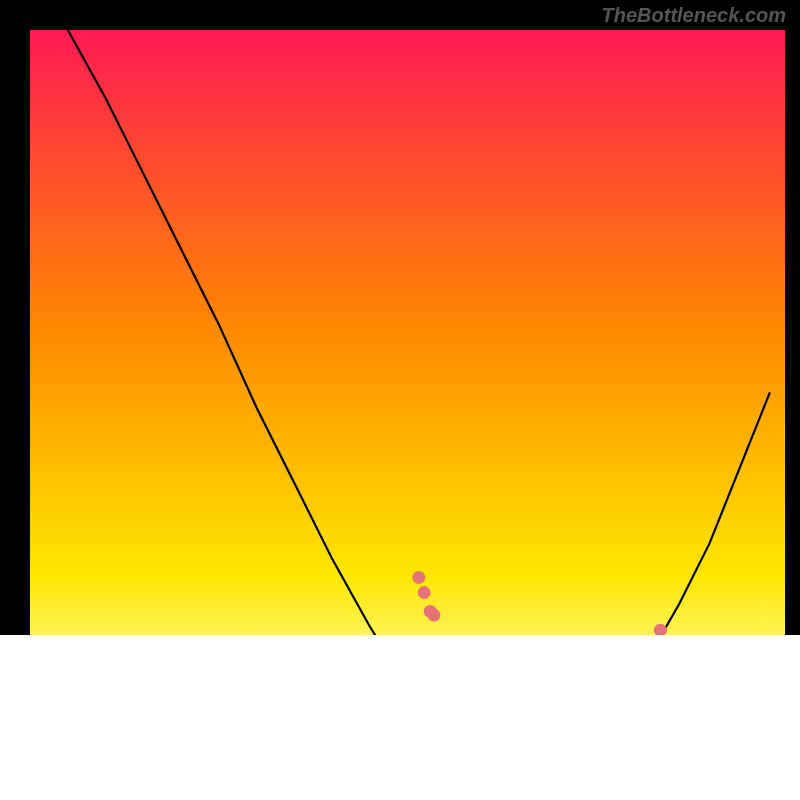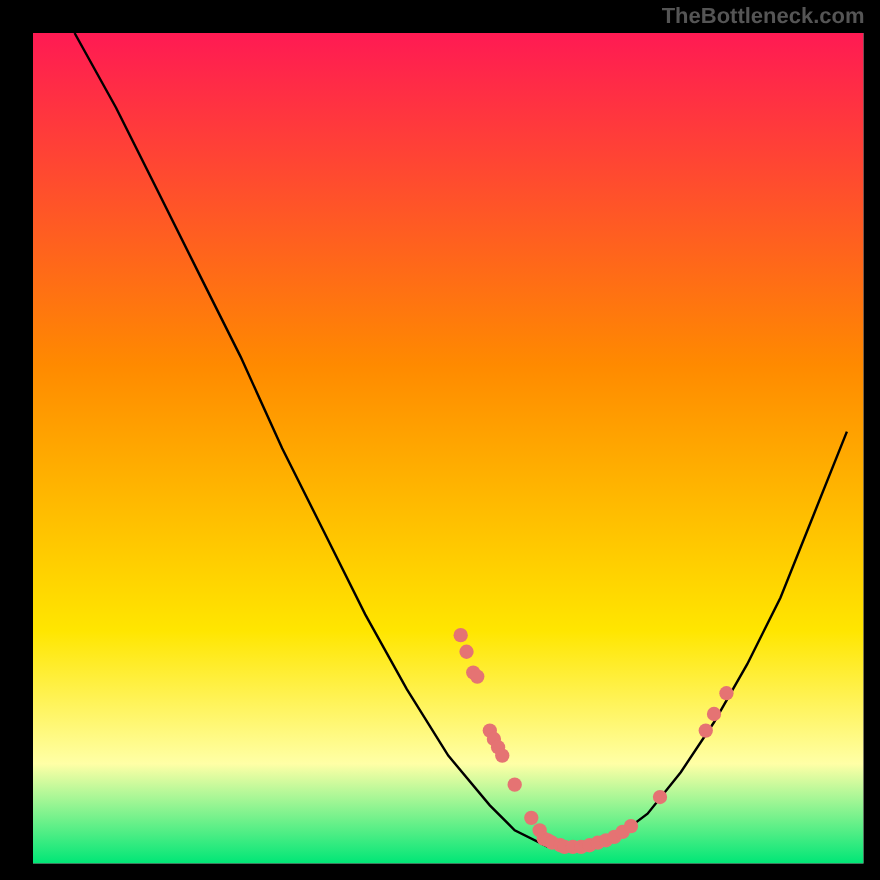--- a/index.html
+++ b/index.html
@@ -3,22 +3,23 @@
 <meta charset="utf-8">
 <style>
   body {
     margin: 0;
     padding: 0;
     background: #ffffff;
     font-family: Arial, sans-serif;
   }
   .wrapper {
     width: 800px;
-    height: 800px;
+    height: 635px;
     position: relative;
+    font-style: italic;
   }
   .watermark {
     position: absolute;
     top: 4px;
     right: 14px;
     font-size: 20px;
     font-weight: bold;
     color: #555;
     z-index: 10;
   }

